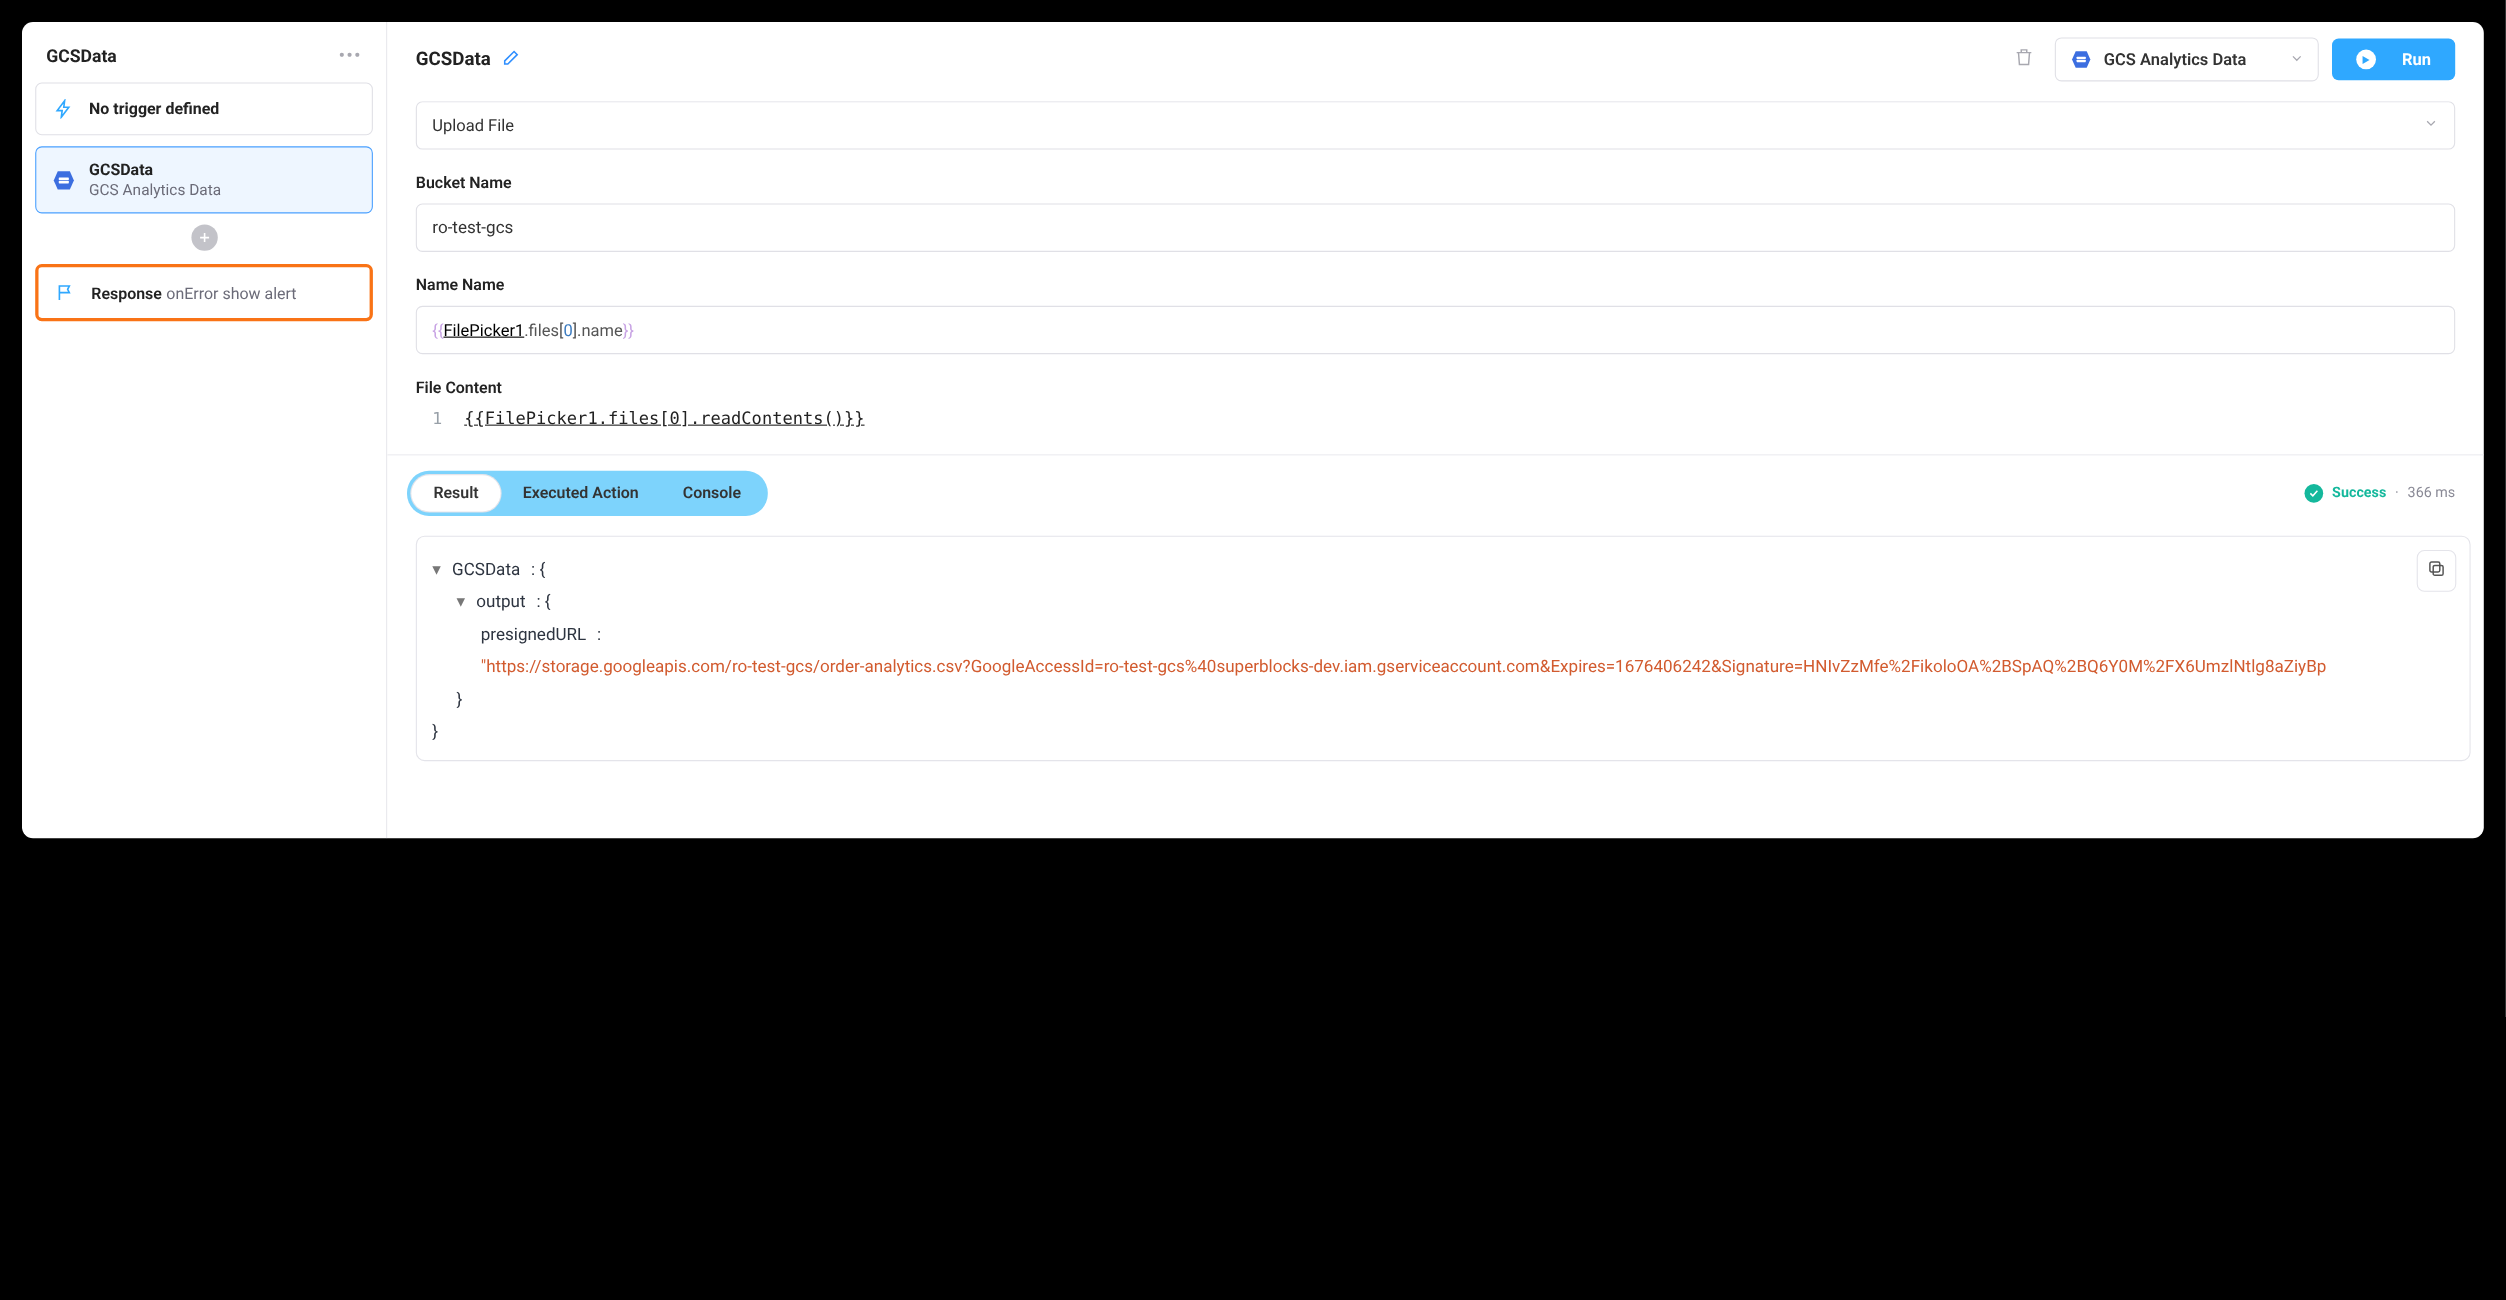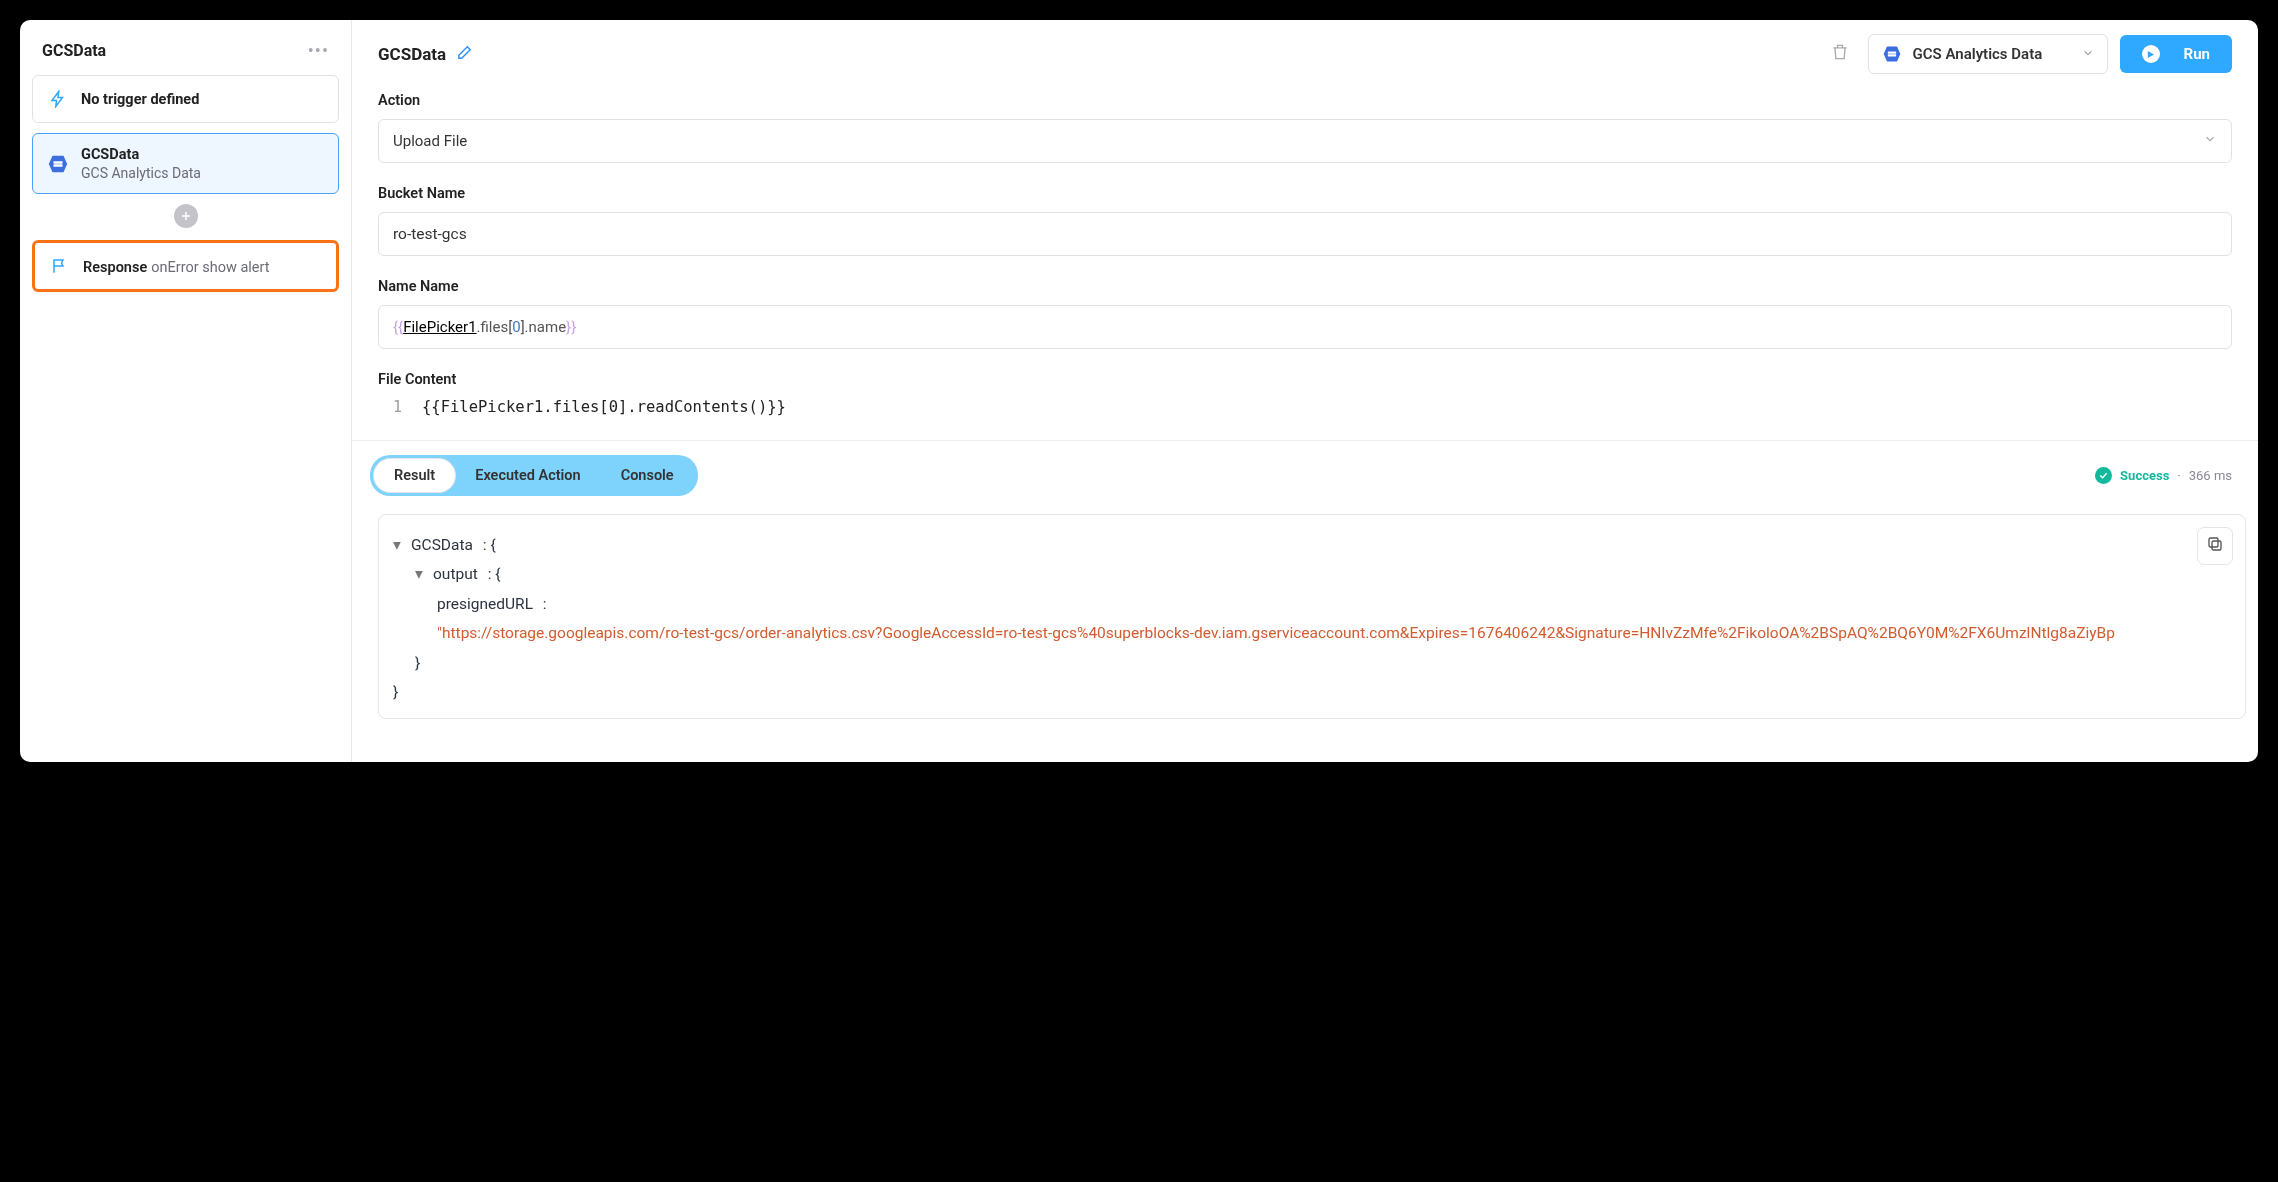--- a/index.html
+++ b/index.html
@@ -43,21 +43,21 @@
 .field-box.mono { font-family: ui-monospace, Menlo, Consolas, monospace; font-size:15.5px; }
 .field-box .chev { color:#a8a8b0; }
 .code-inline { font-family: ui-monospace, Menlo, Consolas, monospace; font-size:15px; }
 .code-brace { color:#c8a3e4; }
 .code-obj { color:#000000; text-decoration: underline;}
 .code-prop { color:#555; }
 .code-num { color:#3a7abf; }
 
 .content-row { display:flex; align-items:flex-start; gap:20px; margin-bottom: 10px;}
 .line-no { color:#98a0a8; font-family: ui-monospace, Menlo, monospace; font-size:15px; width:18px; text-align:right; margin-left:6px; }
-.content-code { font-family: ui-monospace, Menlo, Consolas, monospace; font-size:15.5px; color:#222; }
+.content-code { font-family: ui-monospace, Menlo, Consolas, monospace; font-size:15.5px; color:#222;text-decoration:underline; }
 
 .results-bar { border-top: 1px solid #ececf0; margin-top:14px; padding: 14px 26px 0 18px; display:flex; align-items:center; justify-content:space-between; }
 .tabs-pill { background:#7dd3fc; border-radius: 20px; padding:4px; display:inline-flex; }
 .tab { padding: 8px 20px; border-radius:18px; font-weight:600; font-size:14.5px; color:#333; cursor:pointer; }
 .tab.active { background:#fff; box-shadow: 0 0 0 1px #e4e4ea; }
 .status-wrap { display:flex; align-items:center; gap:8px; font-size:13px; }
 .status-dot { width:17px; height:17px; border-radius:50%; background:#14b89c; display:flex; align-items:center; justify-content:center; }
 .status-dot svg { stroke:#fff; }
 .status-text { color:#14b89c; font-weight:700; }
 .status-time { color:#8a8a96; }
@@ -162,21 +162,20 @@
               <svg width="9" height="9" viewBox="0 0 10 10">
                 <path d="M2 1v8l7-4z"></path>
               </svg>
             </span>
           <span>Run</span>
         </button>
       </div>
     </div>
 
     <div class="form-area">
-      <div class="field-label">Action</div>
       <div class="field-box">
         <span>Upload File</span>
         <span class="chev"><svg width="14" height="14" viewBox="0 0 24 24" fill="none" stroke="currentColor" stroke-width="2">
               <path d="m6 9 6 6 6-6"></path>
             </svg></span>
       </div>
 
       <div class="field-label">Bucket Name</div>
       <div class="field-box mono">
         <span>ro-test-gcs</span>

